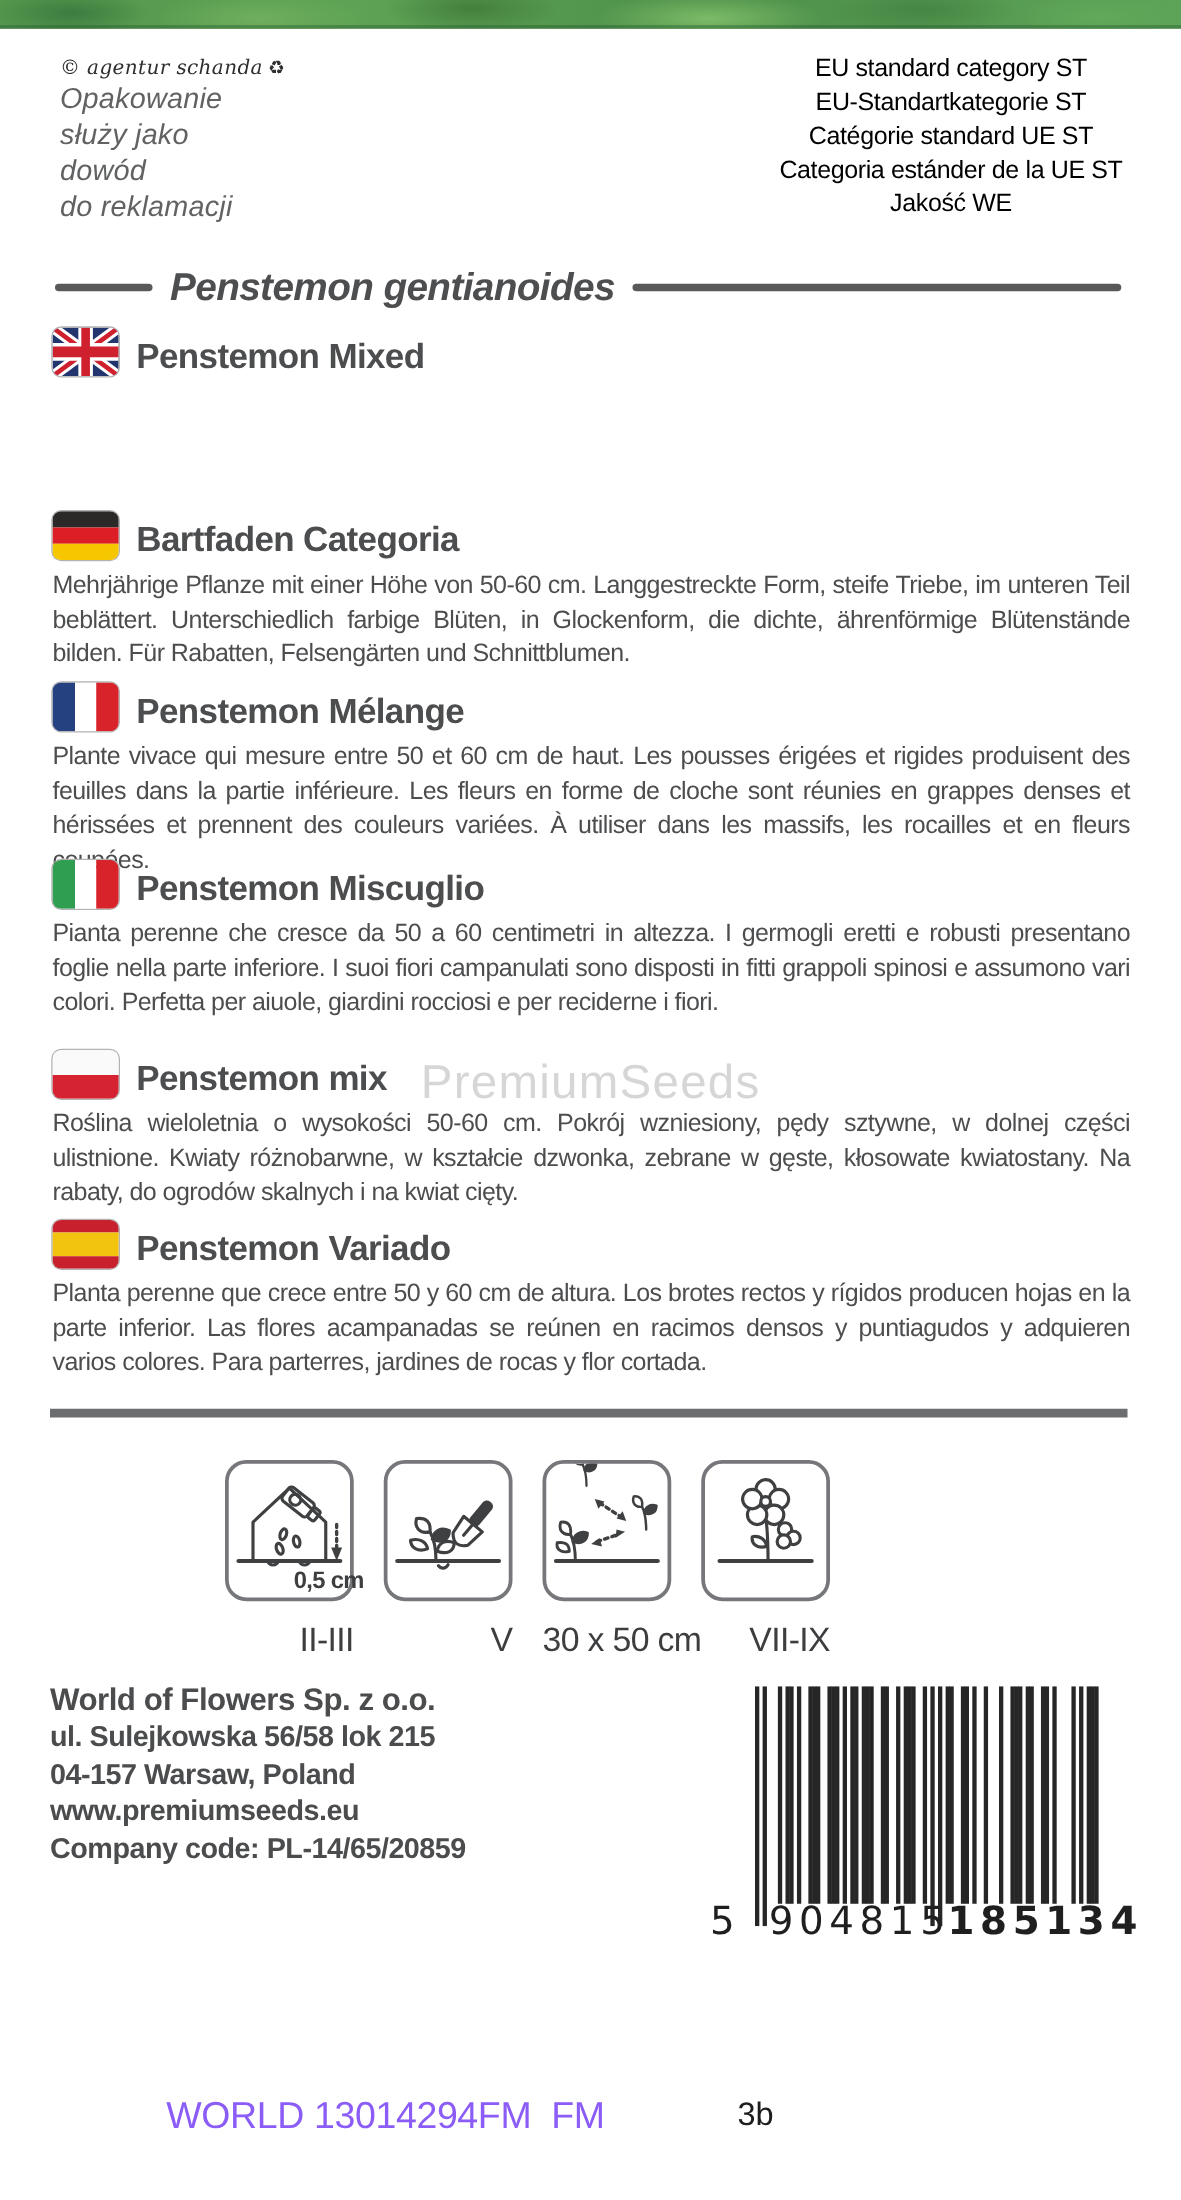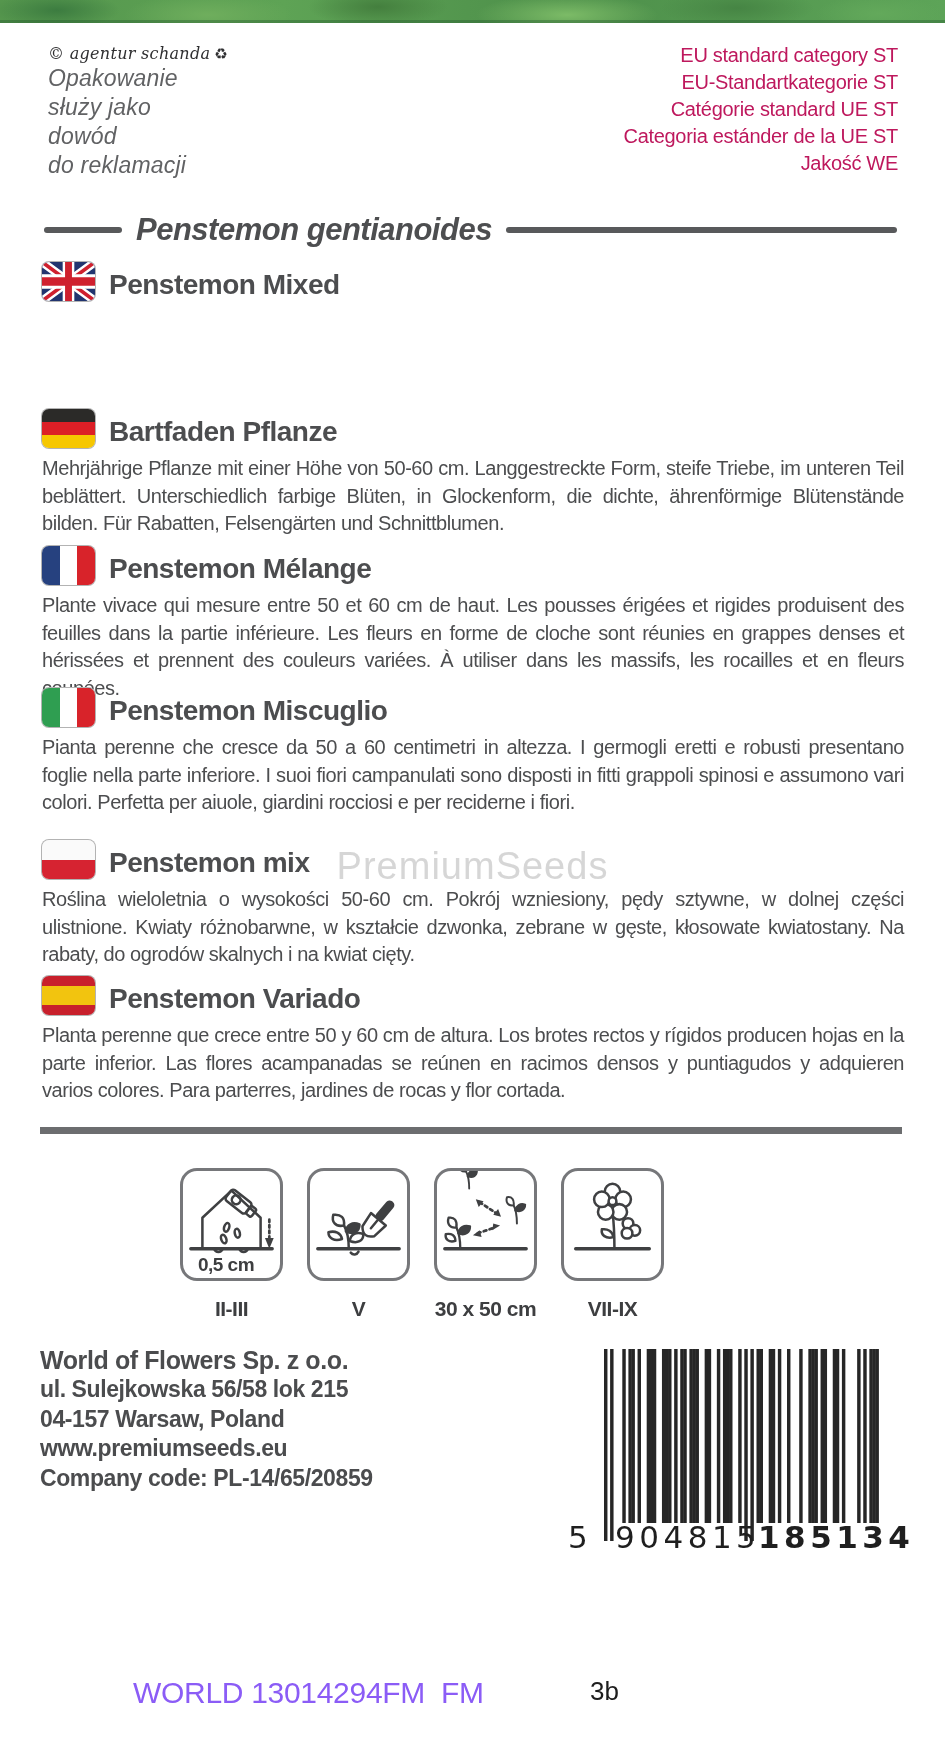--- a/index.html
+++ b/index.html
@@ -19,22 +19,22 @@
       radial-gradient(90px 26px at 93% 60%, #63a95b 0%, rgba(99,169,91,0) 70%),
       linear-gradient(90deg,#55964d,#5ea355 30%,#4d8f4a 60%,#5da458);
     box-shadow: inset 0 -3px 0 rgba(30,80,40,.35);
   }
   
   .copyright{position:absolute;left:48px;top:44px;font-family:"DejaVu Serif",serif;
     font-style:italic;font-size:16px;color:#2f2f31;letter-spacing:.3px;}
   .copyright .recycle{font-style:normal;font-size:15px;margin-left:4px;}
   .pack-note{position:absolute;left:48px;top:64px;font-style:italic;font-size:23px;
     line-height:29px;color:#616264;letter-spacing:.2px;}
-  .std-cats{position:absolute;right:47px;top:42px;text-align:right;font-size:20px;
-    line-height:27px;color:#be185d;letter-spacing:-.3px;}
+  .std-cats{position:absolute;right:47px;top:42px;text-align:center;font-size:20px;
+    line-height:27px;color:#000000;letter-spacing:-.3px;}
   
   .title-row{position:absolute;left:44px;right:48px;top:212px;display:flex;align-items:center;}
   .title-row .rule{height:6px;background:#58595b;border-radius:3px;}
   .title-row .rule.short{width:78px;}
   .title-row .rule.long{flex:1;}
   .title-row h1{margin:0 14px;font-size:31px;font-weight:bold;font-style:italic;
     color:#4d4e50;letter-spacing:-.5px;white-space:nowrap;}
   
   .watermark{position:absolute;left:0;top:845px;width:945px;text-align:center;
     font-size:38px;color:#c9c9c9;letter-spacing:1px;opacity:.75;z-index:0;}
@@ -57,23 +57,23 @@
   .es-r{height:10px;background:#c8202c;} .es-y{flex:1;background:#f2c40f;}
   .flag svg{display:block;width:100%;height:100%;}
   
   .separator{position:absolute;left:40px;top:1127px;width:862px;height:7px;background:#6c6d6f;}
   
   .picto-row{position:absolute;left:180px;top:1168px;display:flex;gap:24px;}
   .picto-box{width:103px;height:113px;border:3px solid #76777a;border-radius:17px;
     box-sizing:border-box;position:relative;background:#fff;}
   .picto-box svg{position:absolute;left:0;top:0;width:100%;height:100%;}
   .picto-depth{position:absolute;left:0;bottom:2px;width:86px;text-align:center;
-    font-size:19px;font-weight:bold;color:#3d3e40;letter-spacing:-.5px;}
+    font-size:19px;font-weight:bold;color:#3d3e40;letter-spacing:-.5px;padding-left:37px;}
   .picto-labels{position:absolute;left:180px;top:1297px;display:flex;gap:24px;}
-  .picto-labels .lab{width:103px;text-align:center;font-size:21px;font-weight:bold;
+  .picto-labels .lab{width:103px;text-align:right;font-size:27px;font-weight:normal;
     color:#3d3e40;letter-spacing:-.5px;white-space:nowrap;}
   
   .company{position:absolute;left:40px;top:1345px;font-weight:bold;color:#4b4c4e;}
   .company .name{font-size:25px;line-height:30px;letter-spacing:-.4px;}
   .company .line{font-size:23px;line-height:29.5px;letter-spacing:-.4px;}
   
   .barcode{position:absolute;left:568px;top:1349px;width:332px;height:215px;}
   .barcode svg{position:absolute;left:0;top:0;}
   .barcode .digit{position:absolute;top:170px;font-size:31px;color:#1f1f1f;
     font-family:"DejaVu Sans",sans-serif;}
@@ -134,21 +134,21 @@
     </div>
   </div>
 
   <div class="section" style="top:409px">
     <div class="section-head">
       <div class="flag">
         <div class="st de-k"></div>
         <div class="st de-r"></div>
         <div class="st de-g"></div>
       </div>
-      <h2>Bartfaden Pflanze</h2>
+      <h2>Bartfaden Categoria</h2>
     </div>
     <p>Mehrjährige Pflanze mit einer Höhe von 50-60 cm. Langgestreckte Form, steife Triebe, im unteren Teil beblättert. Unterschiedlich farbige Blüten, in Glockenform, die dichte, ährenförmige Blütenstände bilden. Für Rabatten, Felsengärten und Schnittblumen.</p>
   </div>
 
   <div class="section" style="top:546px">
     <div class="section-head">
       <div class="flag cols">
         <div class="st fr-b"></div>
         <div class="st wh"></div>
         <div class="st rd"></div>

